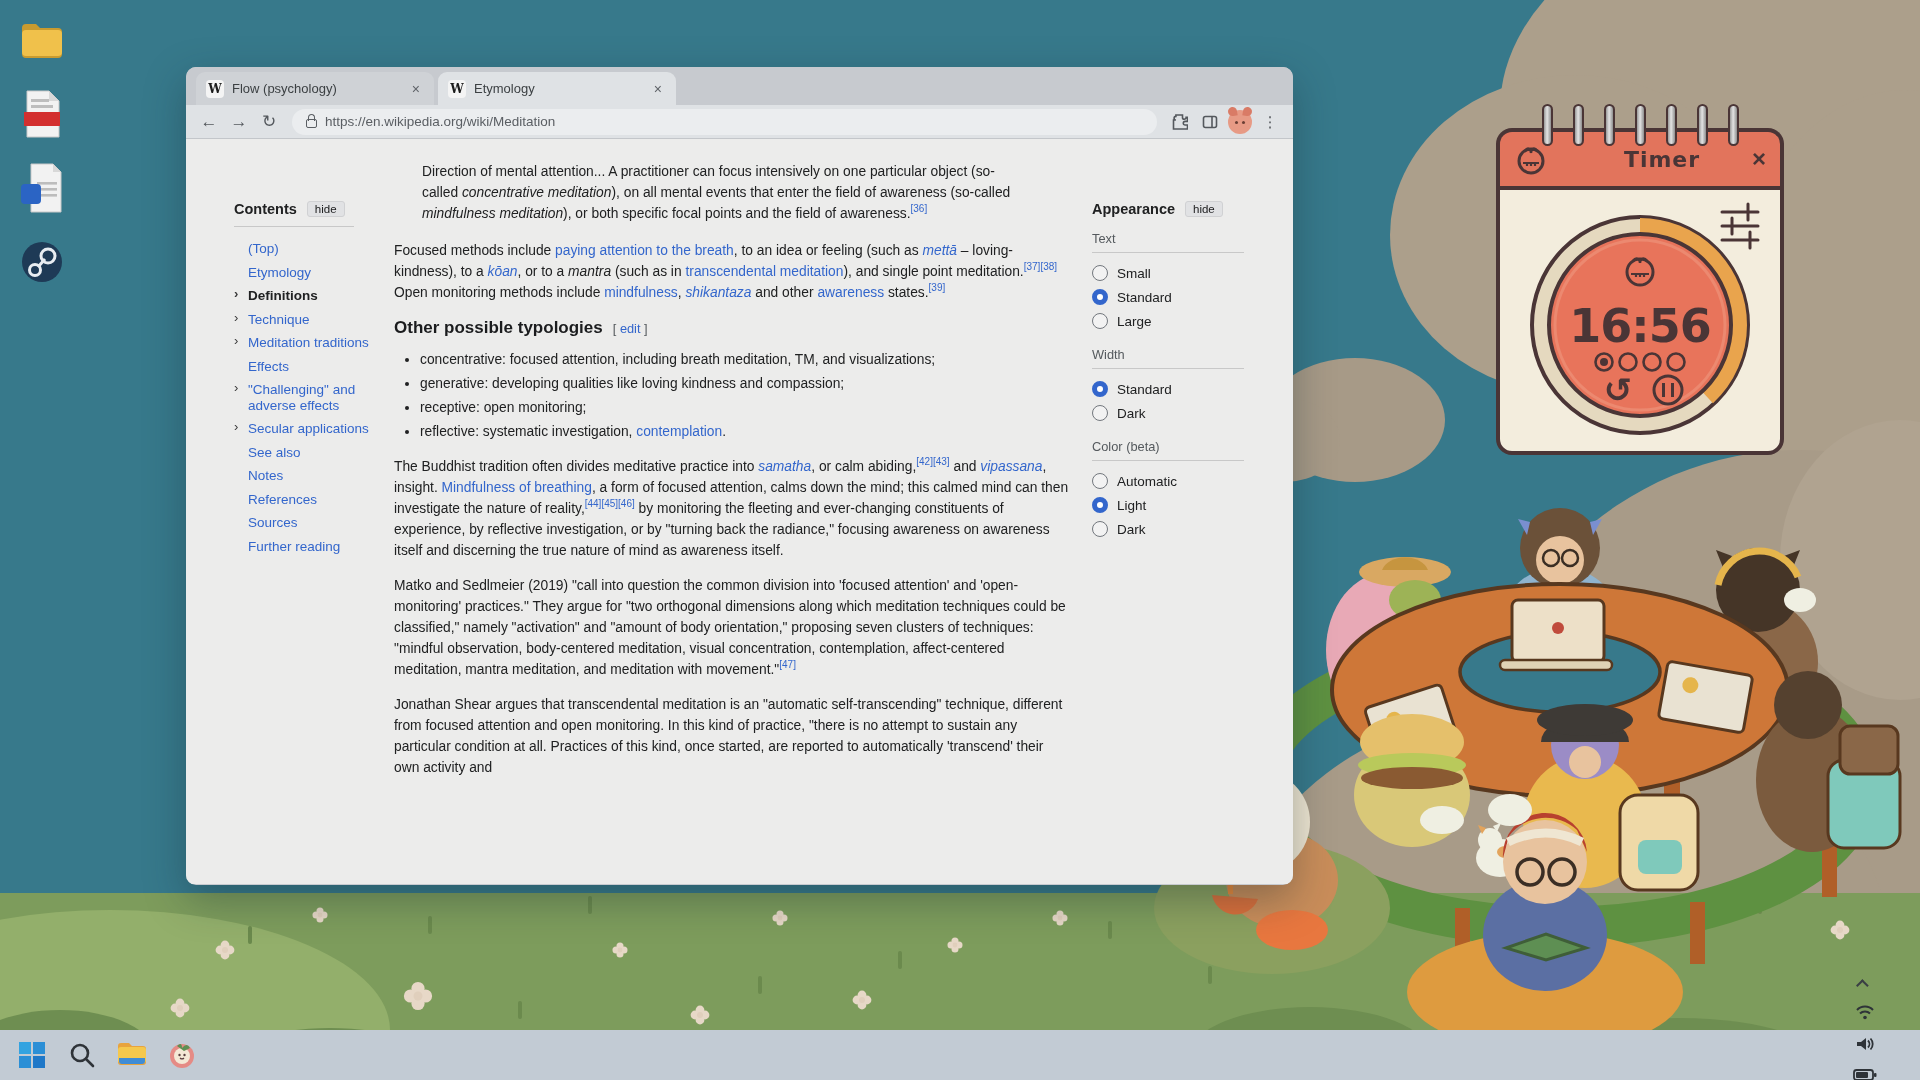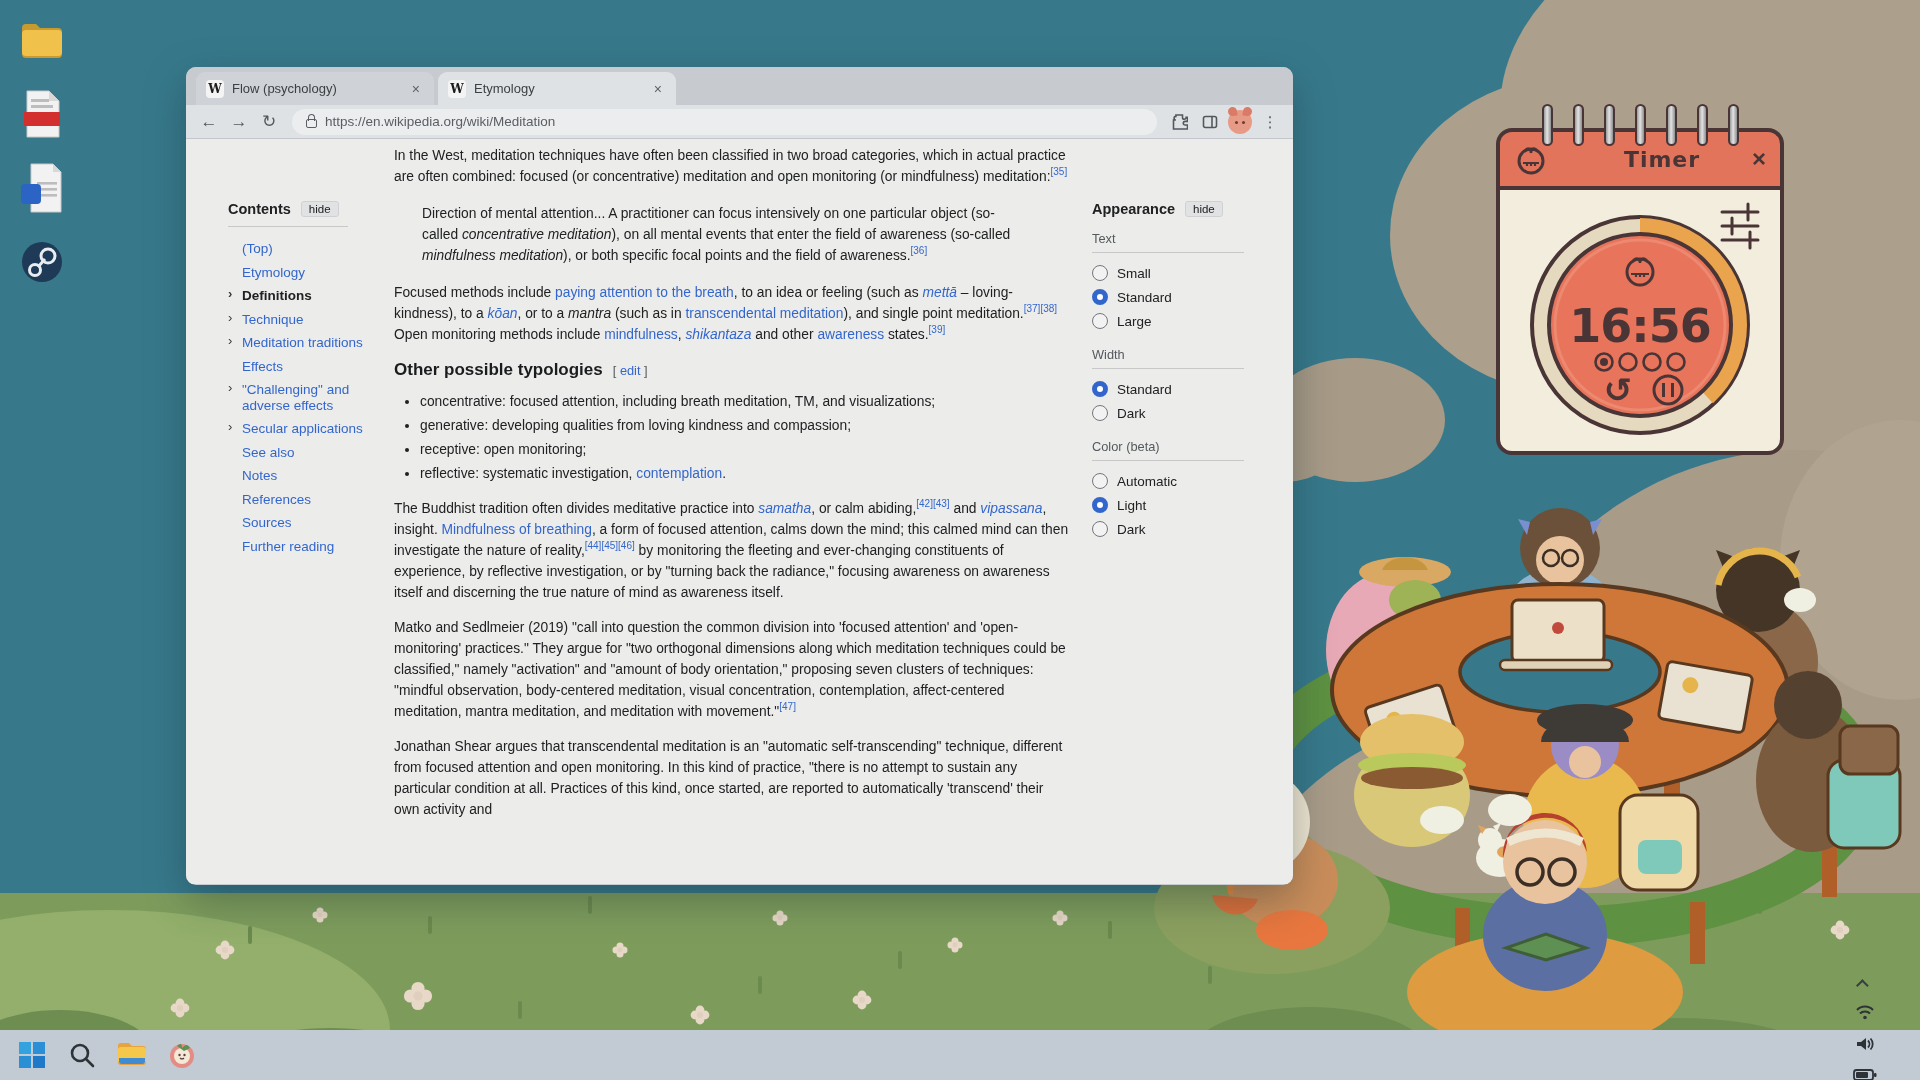--- a/index.html
+++ b/index.html
@@ -35,21 +35,21 @@
   .urltext{font-size:13.5px;color:#5A5E63;white-space:nowrap;}
   .avatar{width:24px;height:24px;border-radius:50%;background:#E79A85;position:relative;overflow:visible;cursor:pointer;}
   .avatar:before,.avatar:after{content:"";position:absolute;top:-3px;width:9px;height:9px;border-radius:50% 50% 0 50%;background:#D97B66;}
   .avatar:before{left:0;transform:rotate(-10deg);}
   .avatar:after{right:0;border-radius:50% 50% 50% 0;transform:rotate(10deg);}
   .avatar i{position:absolute;left:7px;top:11px;width:3px;height:3px;border-radius:50%;background:#6b3f35;}
   .avatar b{position:absolute;right:7px;top:11px;width:3px;height:3px;border-radius:50%;background:#6b3f35;}
   .kebab{color:#54585D;font-size:15px;letter-spacing:0;}
   
   .content{position:relative;height:745px;background:#ECECEB;overflow:hidden;color:#202122;}
-  .toc{position:absolute;left:42px;top:62px;width:156px;font-size:13.5px;}
+  .toc{position:absolute;left:48px;top:62px;width:156px;font-size:13.5px;}
   .toc h4{margin:0 0 0 0;font-size:14.5px;display:flex;align-items:center;gap:10px;}
   .pill{font-size:11.5px;font-weight:normal;background:#E1E2E4;border:1px solid #D0D1D3;border-radius:3px;
     padding:1px 7px;color:#202122;cursor:pointer;}
   .tocline{height:1px;background:#C8C8C8;margin:9px 0 10px 0;width:120px;}
   .toc ul{list-style:none;margin:0;padding:0;}
   .toc li{position:relative;padding:4px 0 4px 14px;line-height:1.15;}
   .toc li .chev{position:absolute;left:0;top:3px;color:#3a3a3a;font-size:13px;cursor:pointer;}
   .toc li a{color:#3366CC;text-decoration:none;cursor:pointer;}
   .toc li.cur{font-weight:bold;color:#202122;}
   .article{position:absolute;left:208px;top:6px;width:676px;font-size:13.8px;line-height:21px;color:#202122;}
@@ -363,27 +363,26 @@
             <li><span class="chev">›</span><a>Secular applications</a></li>
             <li><a>See also</a></li>
             <li><a>Notes</a></li>
             <li><a>References</a></li>
             <li><a>Sources</a></li>
             <li><a>Further reading</a></li>
           </ul>
       </nav>
 
       <main class="article" id="articleRoot">
-          <p>In the West, meditation techniques have often been classified in two broad categories, which in actual practice are often combined: focused (or concentrative) meditation and open monitoring (or mindfulness) meditation:<sup class="ref"><a>[35]</a></sup></p>
           <div class="quote">Direction of mental attention... A practitioner can focus intensively on one particular object (so-called <i>concentrative meditation</i>), on all mental events that enter the field of awareness (so-called <i>mindfulness meditation</i>), or both specific focal points and the field of awareness.<sup class="ref"><a>[36]</a></sup></div>
           <p>Focused methods include <a class="wlink">paying attention to the breath</a>, to an idea or feeling (such as <a class="wlink it">mettā</a> – loving-kindness), to a <a class="wlink it">kōan</a>, or to a <i>mantra</i> (such as in <a class="wlink">transcendental meditation</a>), and single point meditation.<sup class="ref"><a>[37][38]</a></sup> Open monitoring methods include <a class="wlink">mindfulness</a>, <a class="wlink it">shikantaza</a> and other <a class="wlink">awareness</a> states.<sup class="ref"><a>[39]</a></sup></p>
           <h3>Other possible typologies<span class="editsec">[ <a>edit</a> ]</span></h3>
           <ul>
             <li>concentrative: focused attention, including breath meditation, TM, and visualizations;</li>
-            <li>generative: developing qualities from loving kindness and compassion;</li>
+            <li>generative: developing qualities like loving kindness and compassion;</li>
             <li>receptive: open monitoring;</li>
             <li>reflective: systematic investigation, <a class="wlink">contemplation</a>.</li>
           </ul>
           <p>The Buddhist tradition often divides meditative practice into <a class="wlink it">samatha</a>, or calm abiding,<sup class="ref"><a>[42][43]</a></sup> and <a class="wlink it">vipassana</a>, insight. <a class="wlink">Mindfulness of breathing</a>, a form of focused attention, calms down the mind; this calmed mind can then investigate the nature of reality,<sup class="ref"><a>[44][45][46]</a></sup> by monitoring the fleeting and ever-changing constituents of experience, by reflective investigation, or by "turning back the radiance," focusing awareness on awareness itself and discerning the true nature of mind as awareness itself.</p>
           <p>Matko and Sedlmeier (2019) "call into question the common division into 'focused attention' and 'open-monitoring' practices." They argue for "two orthogonal dimensions along which meditation techniques could be classified," namely "activation" and "amount of body orientation," proposing seven clusters of techniques: "mindful observation, body-centered meditation, visual concentration, contemplation, affect-centered meditation, mantra meditation, and meditation with movement."<sup class="ref"><a>[47]</a></sup></p>
           <p>Jonathan Shear argues that transcendental meditation is an "automatic self-transcending" technique, different from focused attention and open monitoring. In this kind of practice, "there is no attempt to sustain any particular condition at all. Practices of this kind, once started, are reported to automatically 'transcend' their own activity and</p>
         </main>
 
       <aside class="appear">
         <h4>

